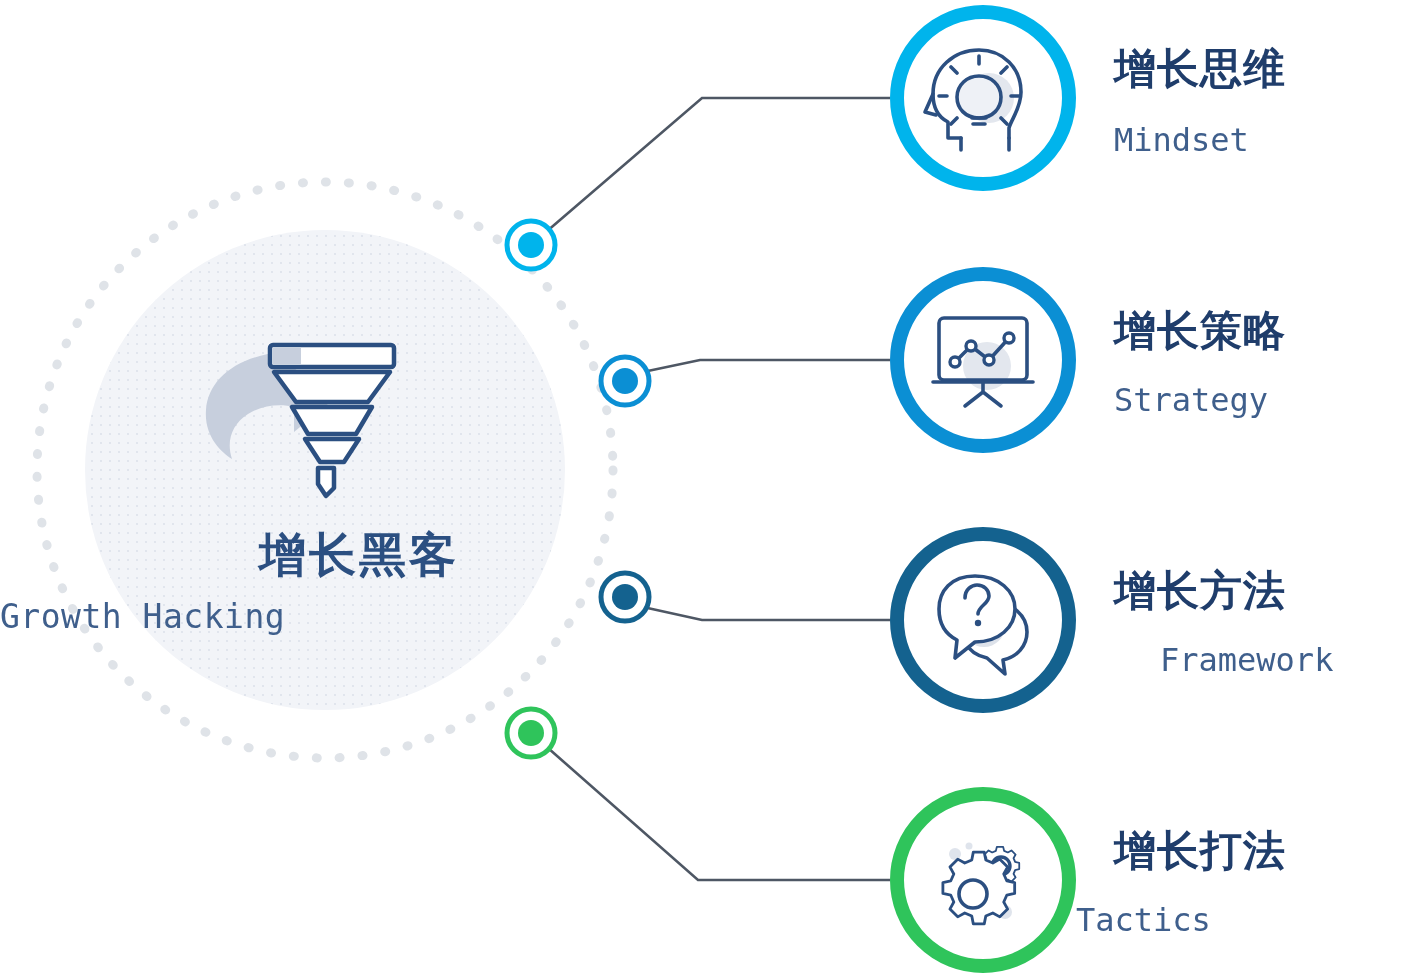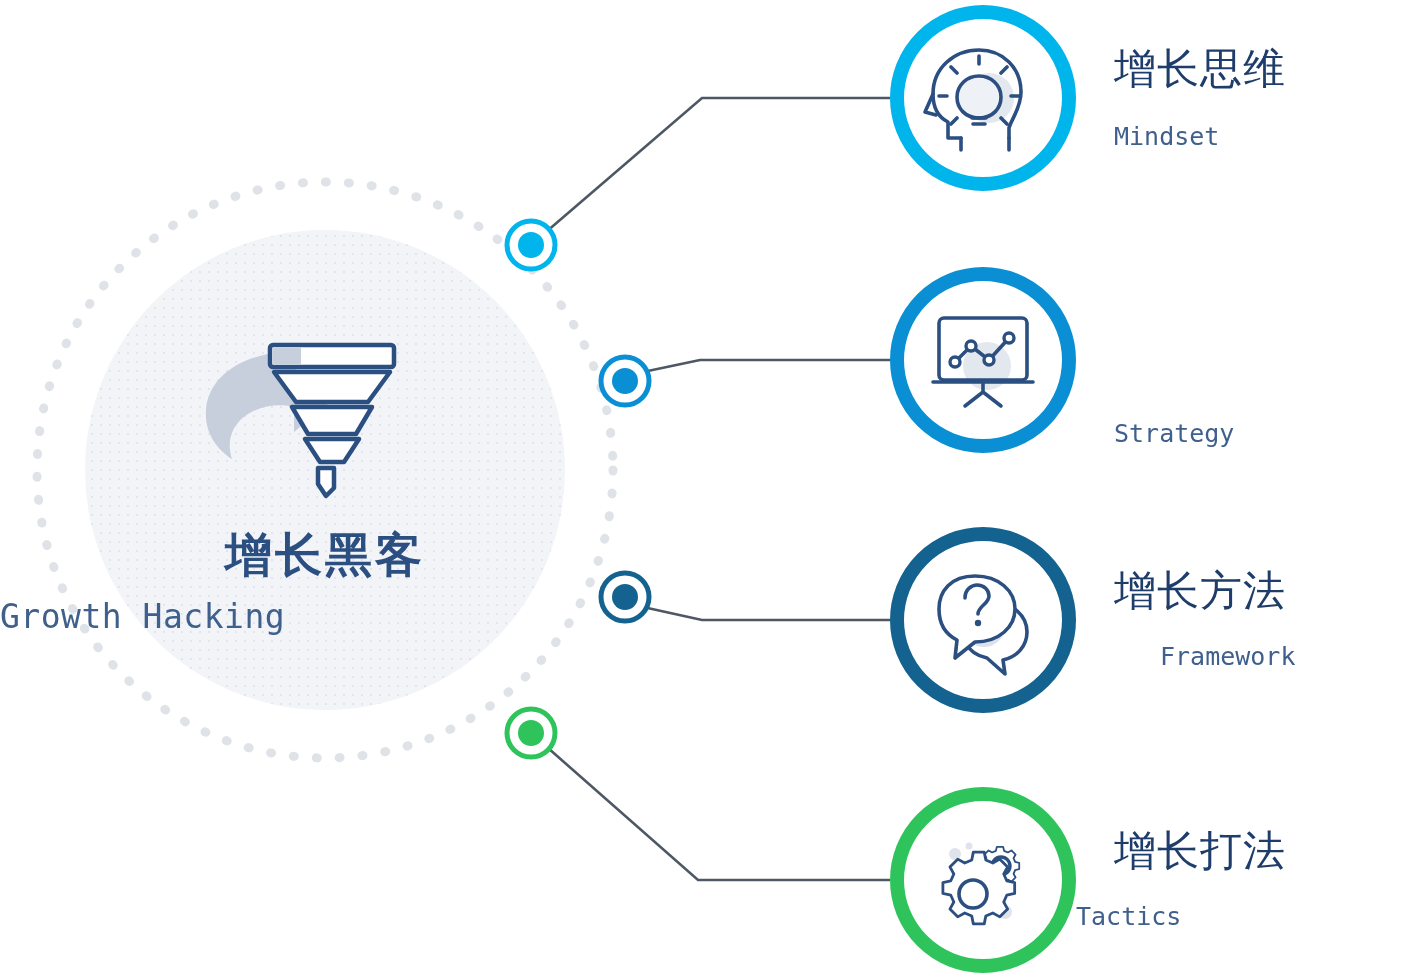--- a/index.html
+++ b/index.html
@@ -8,31 +8,31 @@
     background:#ffffff;
     font-family:"Liberation Sans","DejaVu Sans",sans-serif;
     overflow:hidden;
     position:relative;
   }
   #stage{position:absolute;left:0;top:0;width:1404px;height:980px;}
   svg.layer{position:absolute;left:0;top:0;width:1404px;height:980px;}
   .item-cn{
     position:absolute;
     font-family:"DejaVu Sans","Liberation Sans",sans-serif;
-    font-weight:normal;
+    font-weight:bold;
     font-size:42px;
     letter-spacing:1px;
     color:#1f3d6b;
     white-space:nowrap;
     line-height:1;
   }
   .item-en{
     position:absolute;
     font-family:"DejaVu Sans Mono","Liberation Mono",monospace;
-    font-size:25px;
+    font-size:32px;
     color:#3f5f8c;
     white-space:nowrap;
     line-height:1;
     letter-spacing:0px;
   }
   .watermark{
     position:absolute;
     right:12px;bottom:8px;
     font-family:"Liberation Sans","DejaVu Sans",sans-serif;
     font-size:19px;
@@ -214,27 +214,28 @@
                    L32 35 L22 45 L13 40 L4 44 L2 54 L-12 54
                    L-14 44 L-23 40 L-32 45 L-42 35 L-37 26
                    L-41 17 L-51 15 L-51 1 L-41 -1 L-37 -10
                    L-42 -19 L-32 -29 L-23 -24 L-14 -28 Z" transform="translate(-5,8) scale(0.78) translate(6,-8)"></path>
           <circle cx="-10" cy="14" r="14"></circle>
         </g>
       </g>
     </g>
   </svg>
 
-  <div class="center-cn" style="left:0;top:524px;width:650px;">增长黑客</div>
+  <div class="center-cn" style="left:0;top:524px;width:650px;padding-left:34px;">增长黑客</div>
   <div class="center-en" style="left:0;top:597px;width:650px;">Growth Hacking</div>
 
   <div class="item-cn" style="left:1114px;top:48px;">增长思维</div>
   <div class="item-en" style="left:1114px;top:124px;">Mindset</div>
 
-  <div class="item-en" style="left:1114px;top:384px;margin-top:37px;">Strategy</div>
+  <div class="item-cn" style="left:1114px;top:310px;">增长策略</div>
+  <div class="item-en" style="left:1114px;top:384px;">Strategy</div>
 
   <div class="item-cn" style="left:1114px;top:570px;">增长方法</div>
   <div class="item-en" style="left:1160px;top:644px;">Framework</div>
 
   <div class="item-cn" style="left:1114px;top:830px;">增长打法</div>
   <div class="item-en" style="left:1076px;top:904px;">Tactics</div>
 
 
 </div>
 

